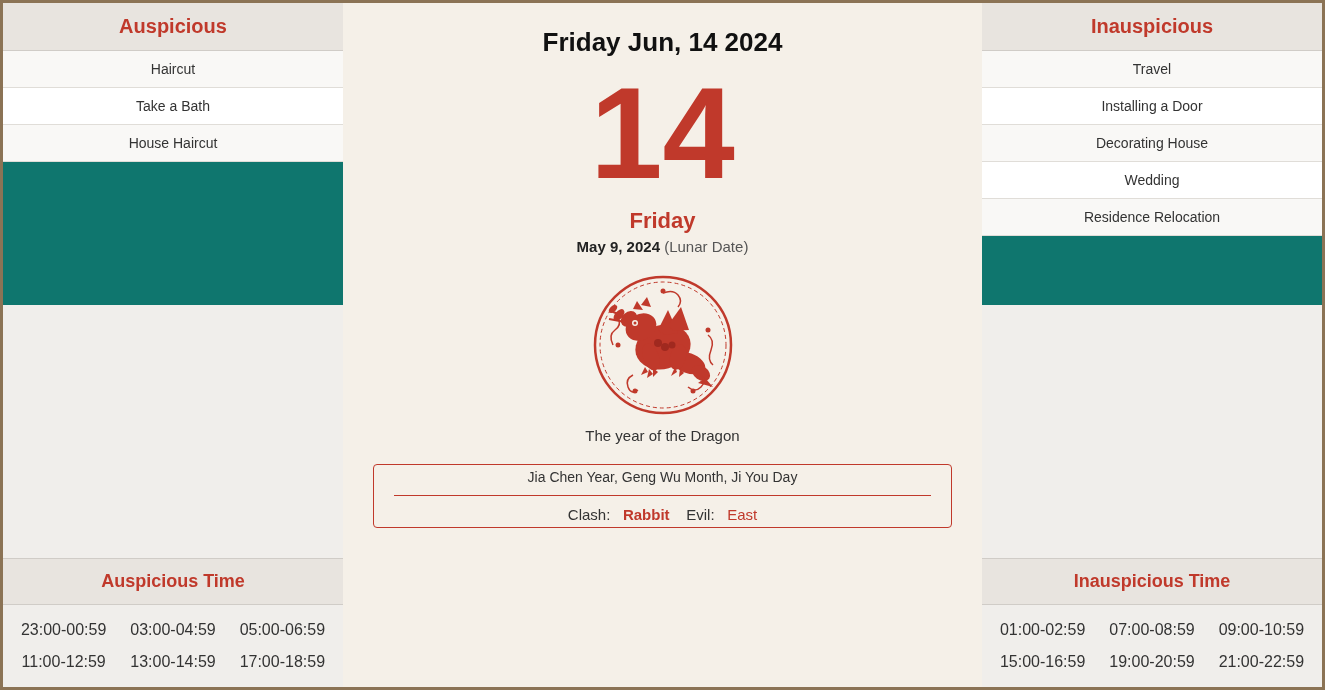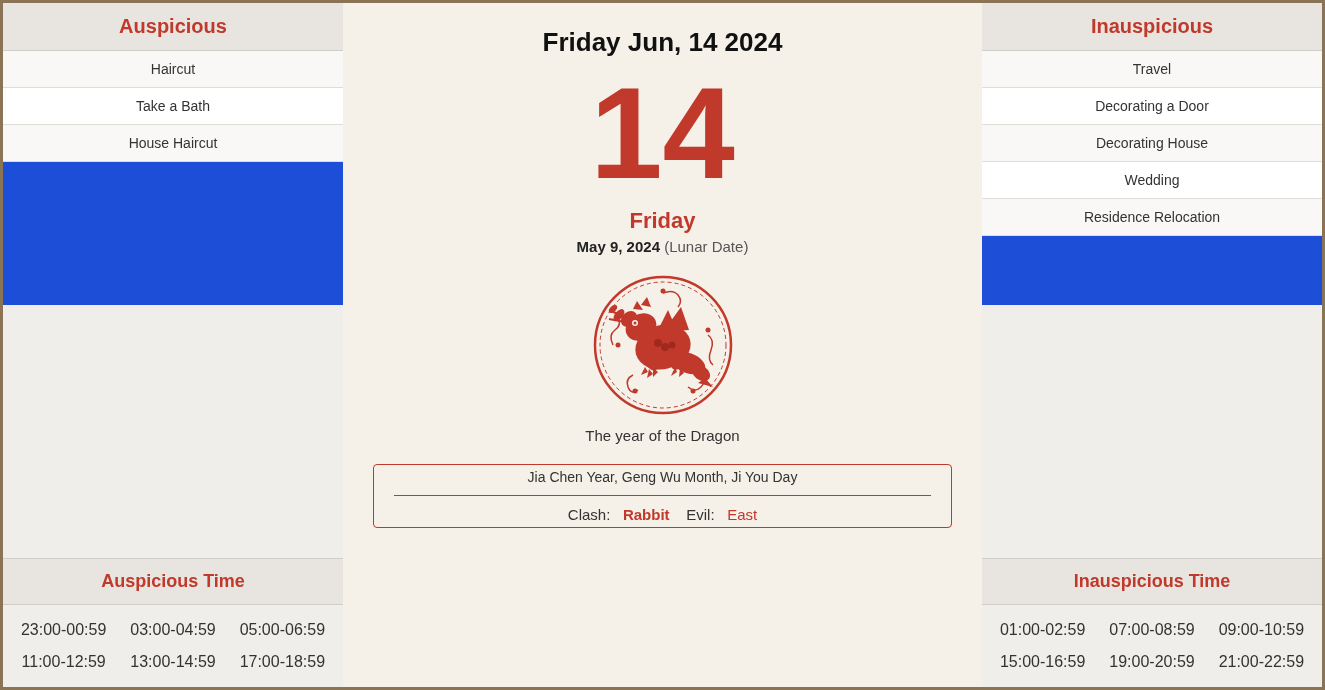--- a/index.html
+++ b/index.html
@@ -9,21 +9,21 @@
       background: #8B7355;
       font-family: Arial, sans-serif;
       display: flex;
       border: 3px solid #8B7355;
       overflow: hidden;
     }
 
     .panel {
       width: 340px;
       min-width: 340px;
-      background: #1d4ed8;
+      background: #0f766e;
       display: flex;
       flex-direction: column;
     }
 
     .panel-header {
       background: #e8e4df;
       padding: 12px;
       text-align: center;
       border-bottom: 1px solid #d0ccc7;
     }
@@ -282,21 +282,21 @@
     </div>
   </div>
 </div>
 
 <div class="panel">
   <div class="panel-header">
     <span class="panel-header-title">Inauspicious</span>
   </div>
   <div class="panel-items">
     <div class="panel-item">Travel</div>
-    <div class="panel-item">Decorating a Door</div>
+    <div class="panel-item">Installing a Door</div>
     <div class="panel-item">Decorating House</div>
     <div class="panel-item">Wedding</div>
     <div class="panel-item">Residence Relocation</div>
   </div>
   <div style="flex:1; background:#f0eeeb;"></div>
   <div class="panel-times-header">
     <span class="panel-times-header-title">Inauspicious Time</span>
   </div>
   <div class="panel-times-grid">
     <div class="time-cell">01:00-02:59</div>

